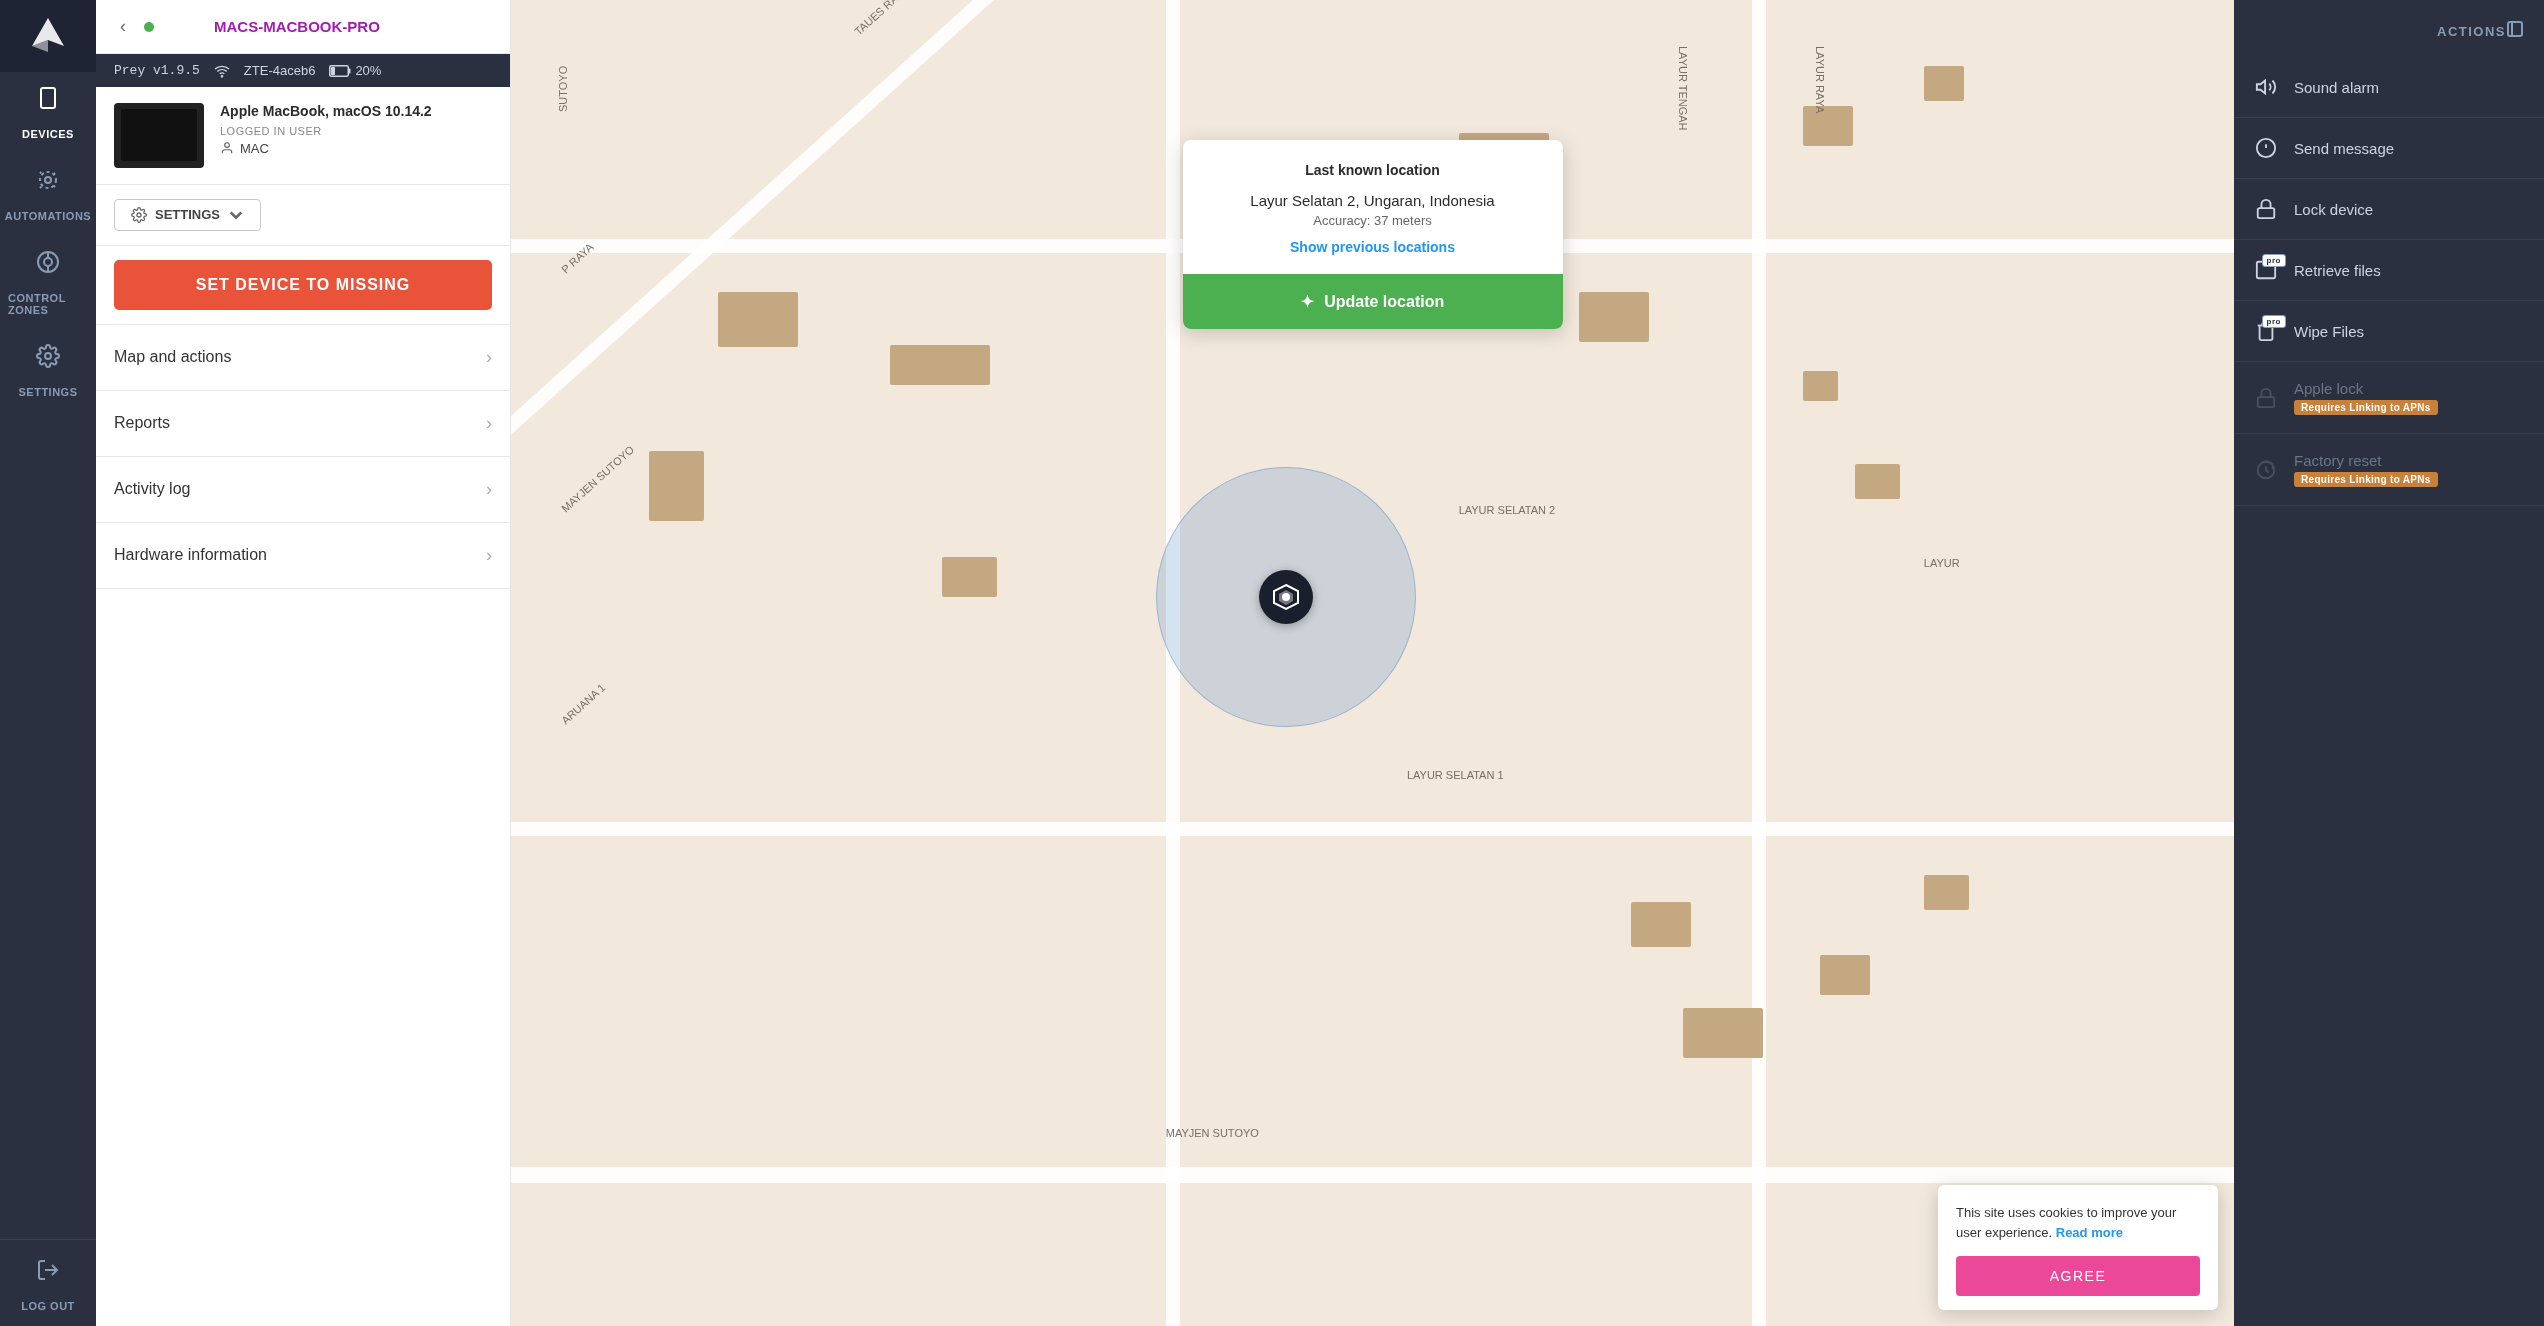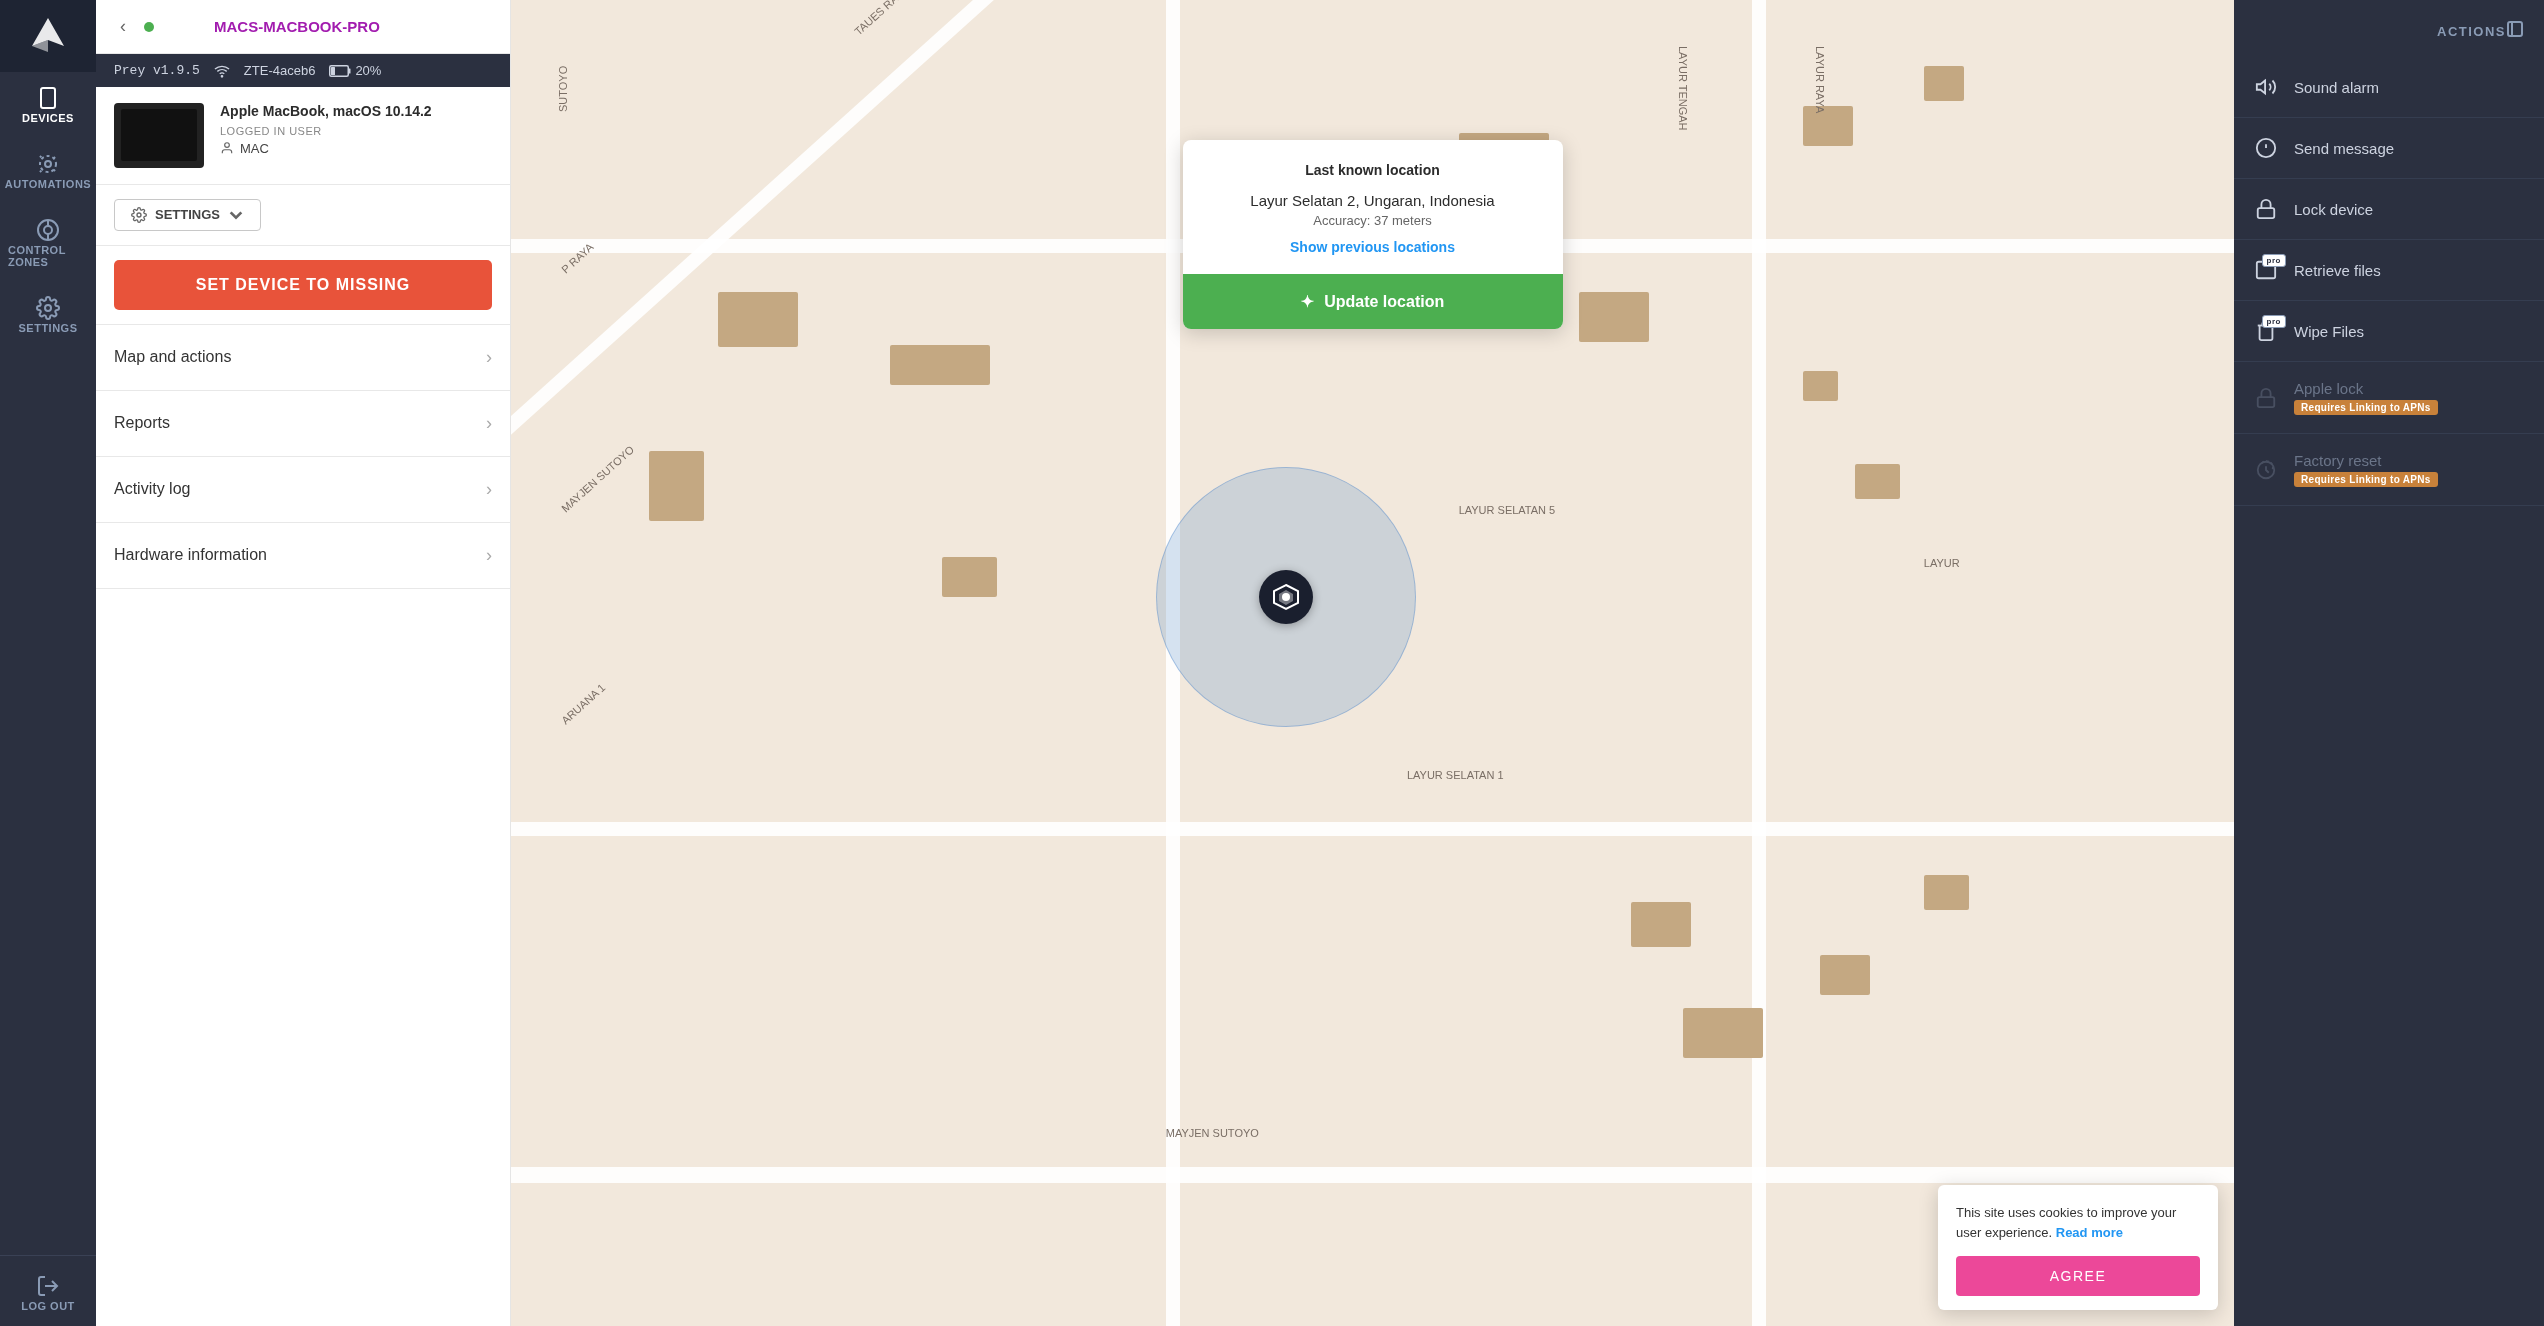--- a/index.html
+++ b/index.html
@@ -24,21 +24,21 @@
       align-items: center;
       justify-content: center;
     }
     .nav-logo svg { width: 44px; height: 44px; }
     .nav-item {
       width: 100%;
       padding: 14px 8px;
       display: flex;
       flex-direction: column;
       align-items: center;
-      gap: 2px;
+      gap: 18px;
       cursor: pointer;
       color: #8a9bb5;
       font-size: 11px;
       font-weight: 600;
       letter-spacing: 0.5px;
       text-transform: uppercase;
       transition: color 0.2s;
     }
     .nav-item.active { color: #fff; }
     .nav-item svg { width: 24px; height: 24px; }
@@ -417,21 +417,21 @@
     <div style="position:absolute;background:#c4a882;width:80px;height:50px;top:76%;left:68%;border-radius:2px;"></div>
     <div style="position:absolute;background:#c4a882;width:35px;height:30px;top:28%;left:75%;border-radius:2px;"></div>
     <div style="position:absolute;background:#c4a882;width:45px;height:35px;top:35%;left:78%;border-radius:2px;"></div>
     <div style="position:absolute;background:#c4a882;width:55px;height:40px;top:42%;left:25%;border-radius:2px;"></div>
 
     <div style="position:absolute;top:15%;left:44%;font-size:11px;color:#7a6e65;font-weight:500;white-space:nowrap;">KAKAP 1</div>
     <div style="position:absolute;top:85%;left:38%;font-size:11px;color:#7a6e65;font-weight:500;white-space:nowrap;">MAYJEN SUTOYO</div>
     <div style="position:absolute;top:3%;left:68%;font-size:11px;color:#7a6e65;font-weight:500;white-space:nowrap;transform:rotate(90deg);transform-origin:left center;">LAYUR TENGAH</div>
     <div style="position:absolute;top:3%;left:76%;font-size:11px;color:#7a6e65;font-weight:500;white-space:nowrap;transform:rotate(90deg);transform-origin:left center;">LAYUR RAYA</div>
     <div style="position:absolute;top:58%;left:52%;font-size:11px;color:#7a6e65;font-weight:500;white-space:nowrap;">LAYUR SELATAN 1</div>
-    <div style="position:absolute;top:38%;left:55%;font-size:11px;color:#7a6e65;font-weight:500;white-space:nowrap;">LAYUR SELATAN 5</div>
+    <div style="position:absolute;top:38%;left:55%;font-size:11px;color:#7a6e65;font-weight:500;white-space:nowrap;">LAYUR SELATAN 2</div>
     <div style="position:absolute;top:42%;left:82%;font-size:11px;color:#7a6e65;font-weight:500;white-space:nowrap;">LAYUR</div>
     <div style="position:absolute;top:2%;left:20%;font-size:11px;color:#7a6e65;font-weight:500;white-space:nowrap;transform:rotate(-42deg);transform-origin:left center;">TAUES RAYA</div>
     <div style="position:absolute;top:38%;left:3%;font-size:11px;color:#7a6e65;font-weight:500;white-space:nowrap;transform:rotate(-42deg);transform-origin:left center;">MAYJEN SUTOYO</div>
     <div style="position:absolute;top:54%;left:3%;font-size:11px;color:#7a6e65;font-weight:500;white-space:nowrap;transform:rotate(-42deg);transform-origin:left center;">ARUANA 1</div>
     <div style="position:absolute;top:20%;left:3%;font-size:11px;color:#7a6e65;font-weight:500;white-space:nowrap;transform:rotate(-42deg);transform-origin:left center;">P RAYA</div>
     <div style="position:absolute;top:8%;left:3%;font-size:11px;color:#7a6e65;font-weight:500;white-space:nowrap;transform:rotate(-90deg);transform-origin:left center;">SUTOYO</div>
 
     <div style="position:absolute;top:45%;left:45%;transform:translate(-50%,-50%);">
       <div style="width:260px;height:260px;border-radius:50%;background:rgba(70,130,200,0.22);border:1.5px solid rgba(70,130,200,0.38);position:absolute;top:50%;left:50%;transform:translate(-50%,-50%);"></div>
       <div style="width:54px;height:54px;background:#1a1f2e;border-radius:50%;display:flex;align-items:center;justify-content:center;position:relative;z-index:2;box-shadow:0 2px 10px rgba(0,0,0,0.3);">

